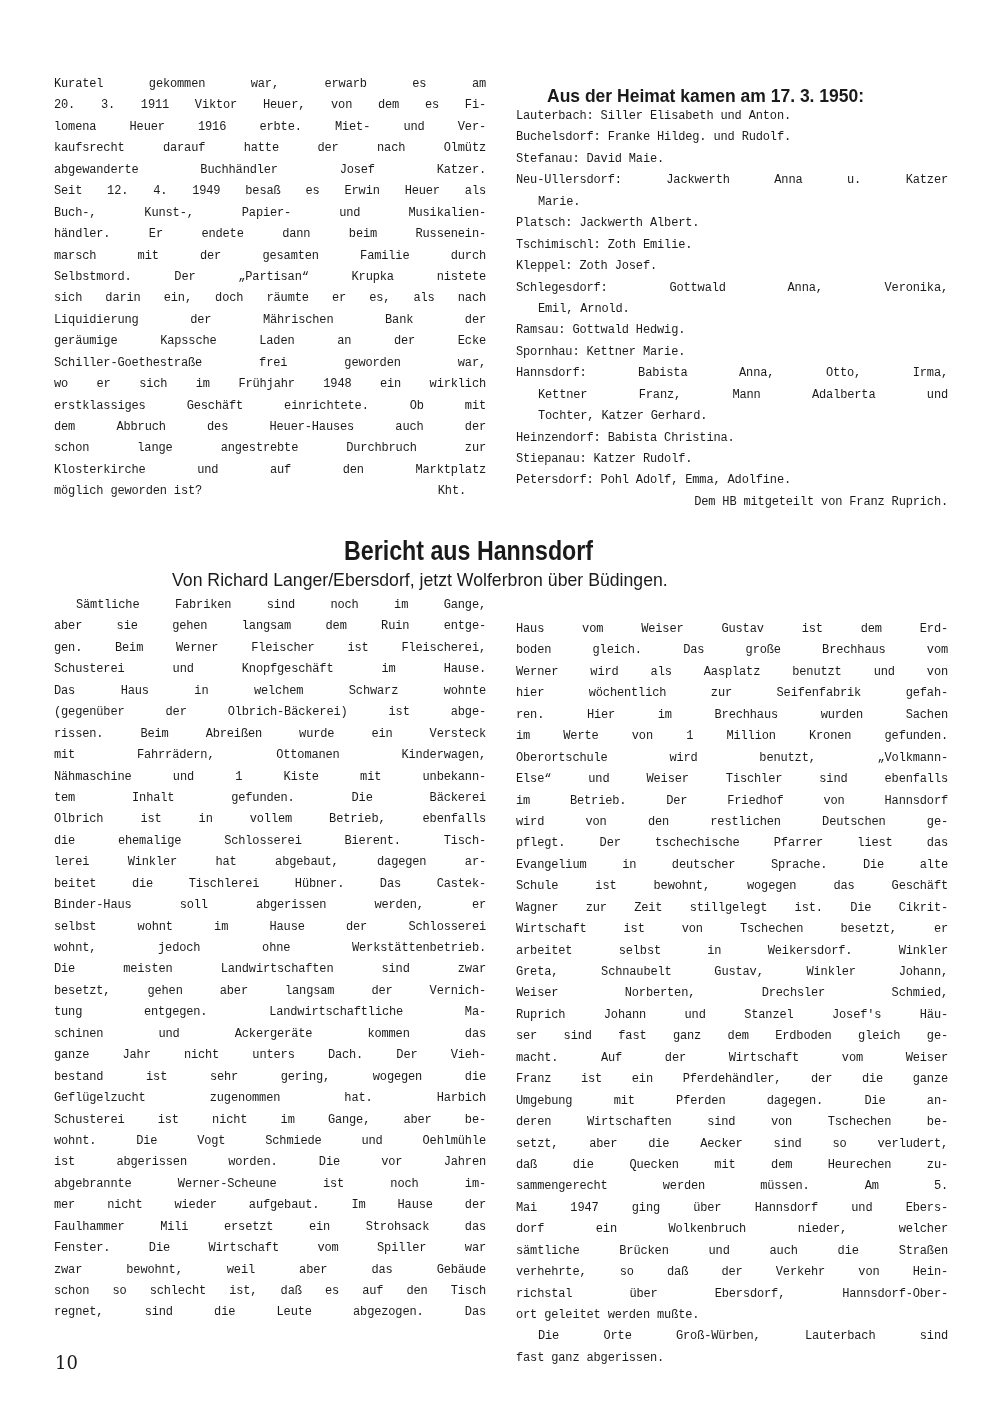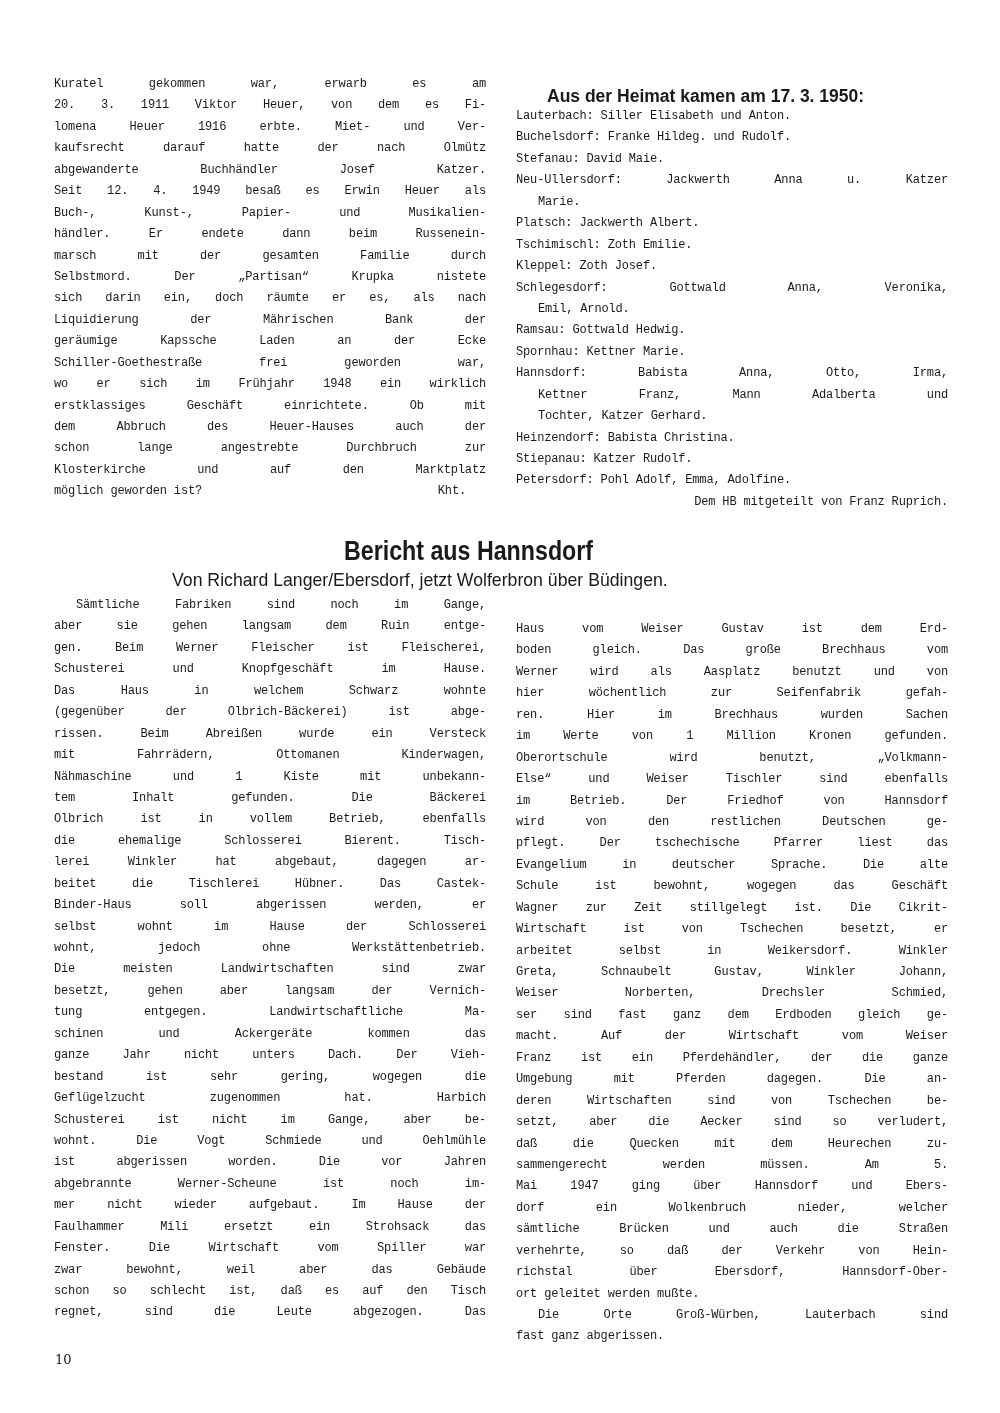--- a/index.html
+++ b/index.html
@@ -17,21 +17,21 @@
   .heading-small { position:absolute; left:547px; top:86px; font-weight:bold; font-size:17.5px;
                    font-family:Liberation Sans, sans-serif; letter-spacing:0px; white-space:nowrap; }
   #col-right-top .list { position:absolute; top:21px; left:0; width:432px; }
   .article-title { position:absolute; left:344px; top:536px; font-family:"Liberation Sans", sans-serif;
                    font-weight:bold; font-size:27px; transform:scaleX(0.86); transform-origin:left top;
                    white-space:nowrap; }
   .byline { position:absolute; left:172px; top:569px; font-family:"Liberation Sans", sans-serif;
             font-size:19px; transform:scaleX(0.93); transform-origin:left top; white-space:nowrap; }
   .signature-line { position:relative; }
   .sig { position:absolute; right:20px; }
-  .page-number { position:absolute; left:55px; top:1352px; font-size:13px; font-family:"DejaVu Serif", serif; }
+  .page-number { position:absolute; left:55px; top:1352px; font-size:18px; font-family:"DejaVu Serif", serif; }
 </style>
 </head>
 <body>
 
 <div id="col-left-top" class="col">
   <div id="lt-lines">
       <span class="line">Kuratel gekommen war, erwarb es am</span>
       <span class="line">20. 3. 1911 Viktor Heuer, von dem es Fi-</span>
       <span class="line">lomena Heuer 1916 erbte. Miet- und Ver-</span>
       <span class="line">kaufsrecht darauf hatte der nach Olmütz</span>
@@ -161,20 +161,21 @@
     <span class="line">im Betrieb. Der Friedhof von Hannsdorf</span>
     <span class="line">wird von den restlichen Deutschen ge-</span>
     <span class="line">pflegt. Der tschechische Pfarrer liest das</span>
     <span class="line">Evangelium in deutscher Sprache. Die alte</span>
     <span class="line">Schule ist bewohnt, wogegen das Geschäft</span>
     <span class="line">Wagner zur Zeit stillgelegt ist. Die Cikrit-</span>
     <span class="line">Wirtschaft ist von Tschechen besetzt, er</span>
     <span class="line">arbeitet selbst in Weikersdorf. Winkler</span>
     <span class="line">Greta, Schnaubelt Gustav, Winkler Johann,</span>
     <span class="line">Weiser Norberten, Drechsler Schmied,</span>
+    <span class="line">Ruprich Johann und Stanzel Josef's Häu-</span>
     <span class="line">ser sind fast ganz dem Erdboden gleich ge-</span>
     <span class="line">macht. Auf der Wirtschaft vom Weiser</span>
     <span class="line">Franz ist ein Pferdehändler, der die ganze</span>
     <span class="line">Umgebung mit Pferden dagegen. Die an-</span>
     <span class="line">deren Wirtschaften sind von Tschechen be-</span>
     <span class="line">setzt, aber die Aecker sind so verludert,</span>
     <span class="line">daß die Quecken mit dem Heurechen zu-</span>
     <span class="line">sammengerecht werden müssen. Am 5.</span>
     <span class="line">Mai 1947 ging über Hannsdorf und Ebers-</span>
     <span class="line">dorf ein Wolkenbruch nieder, welcher</span>

